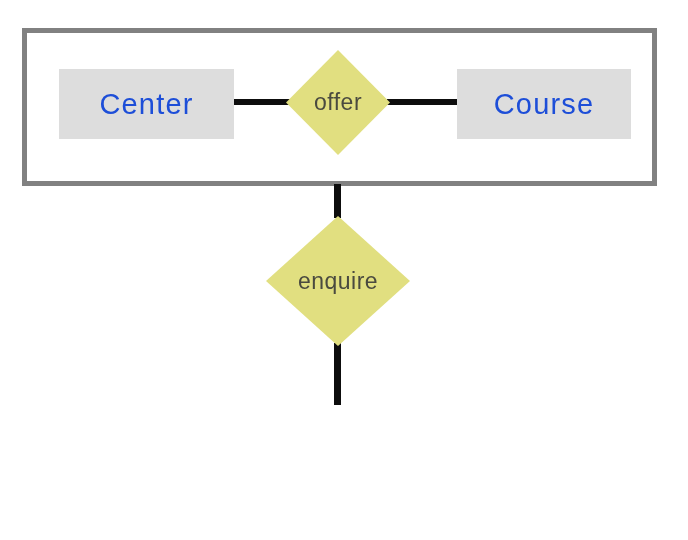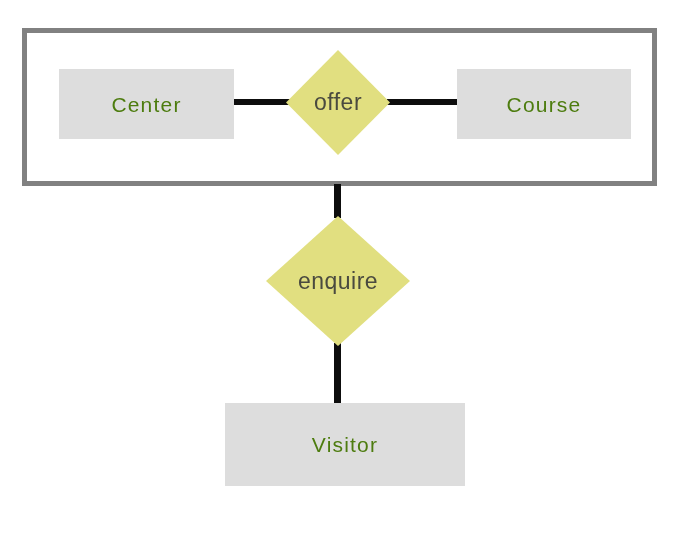--- a/index.html
+++ b/index.html
@@ -33,22 +33,22 @@
   
   .entity {
     position: absolute;
     box-sizing: border-box;
     background: #dddddd;
     display: flex;
     align-items: center;
     justify-content: center;
   }
   .entity-label {
-    color: #4d7c0f;
-    font-size: 21px;
+    color: #1d4ed8;
+    font-size: 29px;
     font-weight: 300;
     letter-spacing: 1.2px;
     white-space: nowrap;
     line-height: 1;
   }
 
   #entity-center { left: 59px;  top: 69px;  width: 175px; height: 70px; }
   #entity-course { left: 457px; top: 69px;  width: 174px; height: 70px; text-align: right; }
   #entity-visitor{ left: 225px; top: 403px; width: 240px; height: 83px; }
 
@@ -102,23 +102,20 @@
   <div class="conn" id="conn-enquire-visitor"></div>
 
   <div class="entity" id="entity-center">
     <span class="entity-label">Center</span>
   </div>
 
   <div class="entity" id="entity-course">
     <span class="entity-label">Course</span>
   </div>
 
-  <div class="entity" id="entity-visitor">
-    <span class="entity-label">Visitor</span>
-  </div>
 
   <div class="diamond" id="rel-enquire">
     <span class="shape"></span>
     <span class="diamond-label">enquire</span>
   </div>
 
   <div class="diamond" id="rel-offer">
     <span class="shape"></span>
     <span class="diamond-label">offer</span>
   </div>

